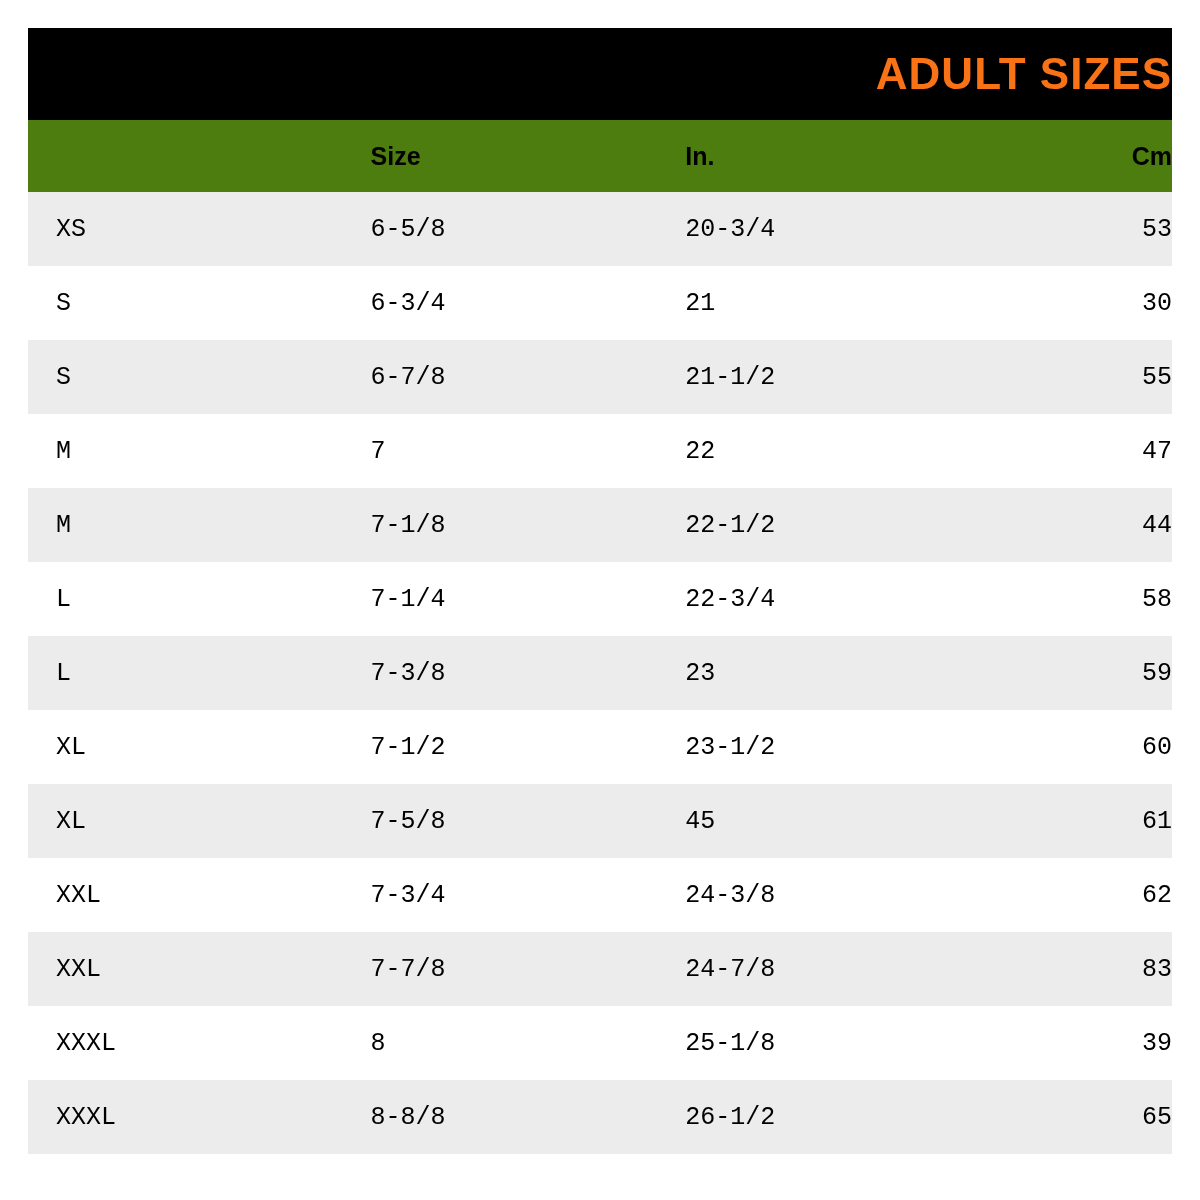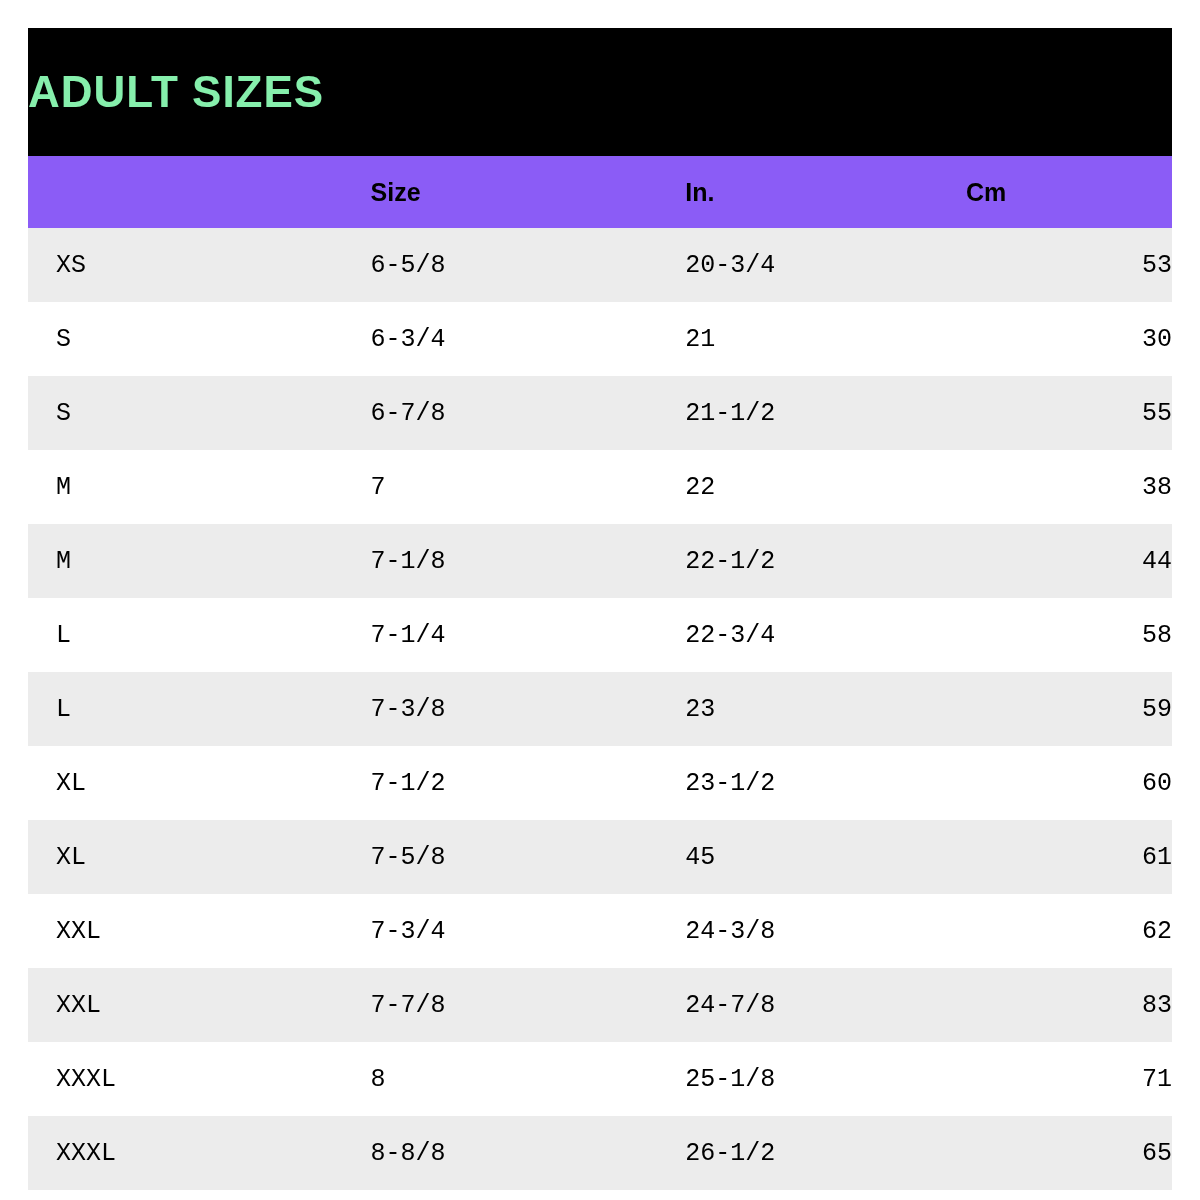--- a/index.html
+++ b/index.html
@@ -16,25 +16,25 @@
   }
   .page {
     width: 1200px;
     height: 1200px;
     box-sizing: border-box;
     padding: 28px 28px 0 28px;
     background: #ffffff;
   }
   .title-bar {
     background: #000000;
-    color: #86efac;
-    height: 128px;
+    color: #f97316;
+    height: 92px;
     display: flex;
     align-items: center;
-    justify-content: flex-start;
+    justify-content: flex-end;
   }
   .title-bar .title {
     font-size: 44px;
     font-weight: bold;
     letter-spacing: 1px;
     line-height: 1;
   }
   table.size-table {
     width: 100%;
     border-collapse: collapse;
@@ -44,26 +44,26 @@
   table.size-table col.c1 { width: 27.5%; }
   table.size-table col.c2 { width: 27%; }
   table.size-table col.c3 { width: 18%; }
 
   thead th {
     height: 72px;
     font-size: 25px;
     font-weight: bold;
     text-align: left;
     padding: 0 0 0 28px;
-    background: #8b5cf6;
+    background: #4d7c0f;
     vertical-align: middle;
   }
   thead th.blank { padding-left: 28px; }
   thead th.cm-head {
-    text-align: left;
+    text-align: right;
     padding-left: 0;
   }
   tbody td {
     height: 74px;
     font-size: 25px;
     padding: 0 0 0 28px;
     vertical-align: middle;
     text-align: left;
     white-space: nowrap;
     font-family: Liberation Mono, monospace;
@@ -119,21 +119,21 @@
         <tr class="shade">
           <td>S</td>
           <td>6-7/8</td>
           <td>21-1/2</td>
           <td class="cm">55</td>
         </tr>
         <tr class="plain">
           <td>M</td>
           <td>7</td>
           <td>22</td>
-          <td class="cm">38</td>
+          <td class="cm">47</td>
         </tr>
         <tr class="shade">
           <td>M</td>
           <td>7-1/8</td>
           <td>22-1/2</td>
           <td class="cm">44</td>
         </tr>
         <tr class="plain">
           <td>L</td>
           <td>7-1/4</td>
@@ -167,21 +167,21 @@
         <tr class="shade">
           <td>XXL</td>
           <td>7-7/8</td>
           <td>24-7/8</td>
           <td class="cm">83</td>
         </tr>
         <tr class="plain">
           <td>XXXL</td>
           <td>8</td>
           <td>25-1/8</td>
-          <td class="cm">71</td>
+          <td class="cm">39</td>
         </tr>
         <tr class="shade">
           <td>XXXL</td>
           <td>8-8/8</td>
           <td>26-1/2</td>
           <td class="cm">65</td>
         </tr>
       </tbody>
   </table>
 

